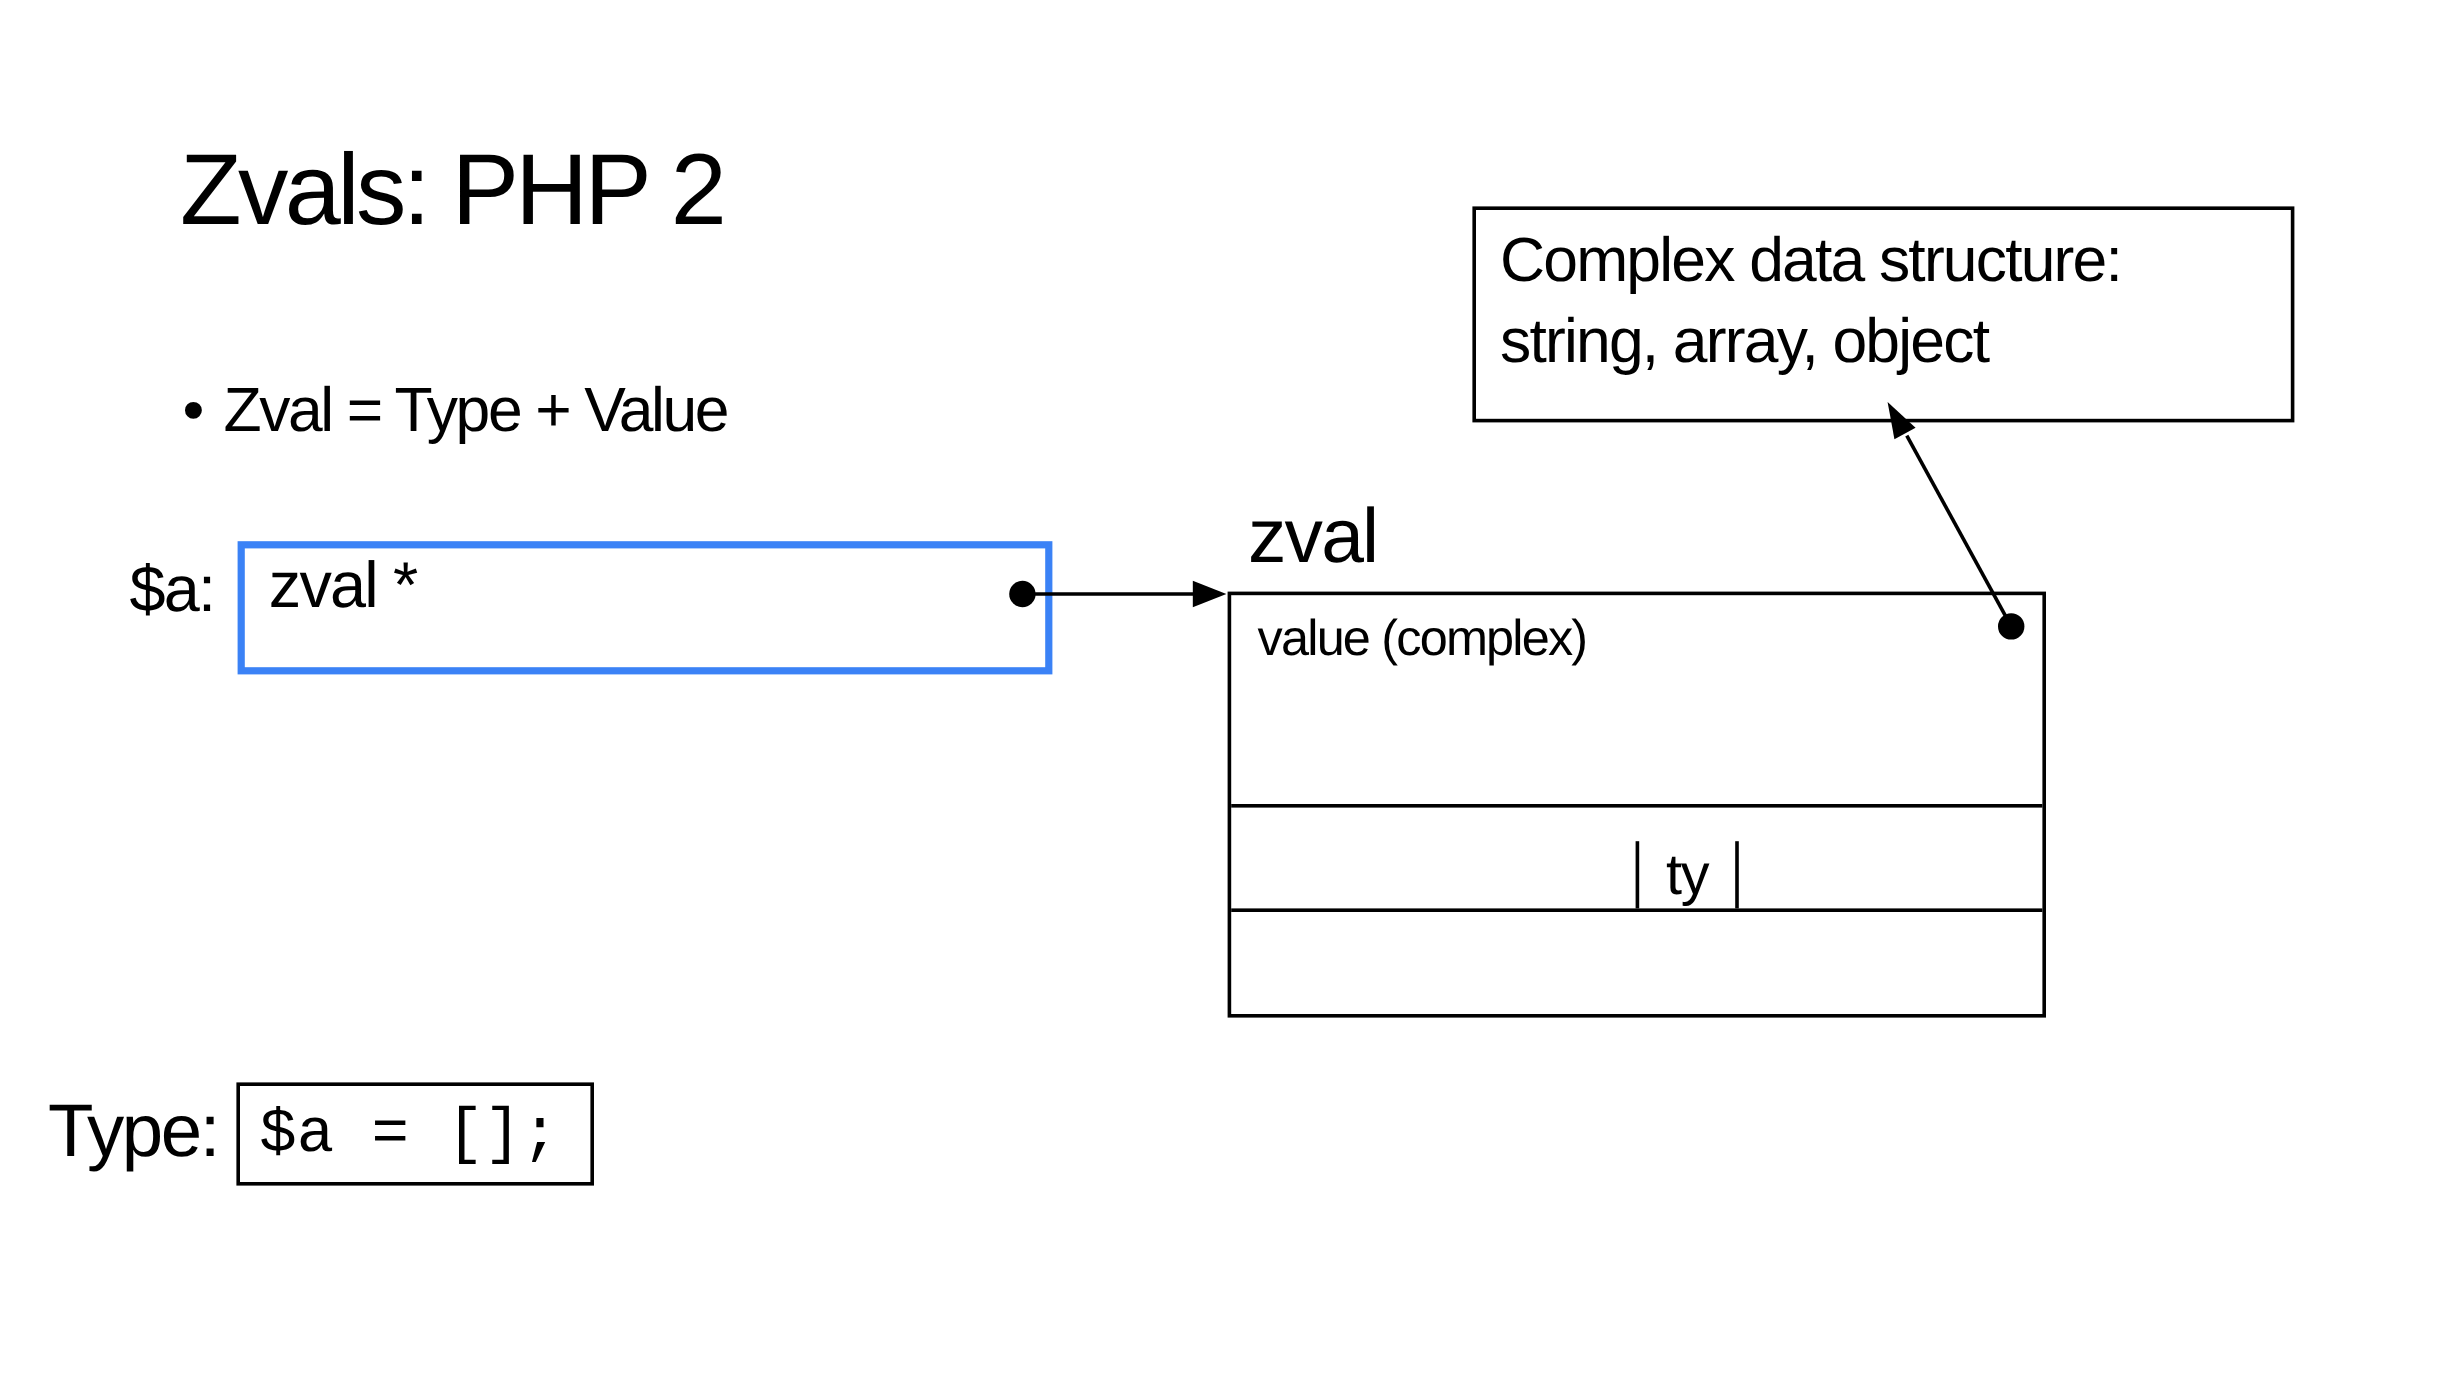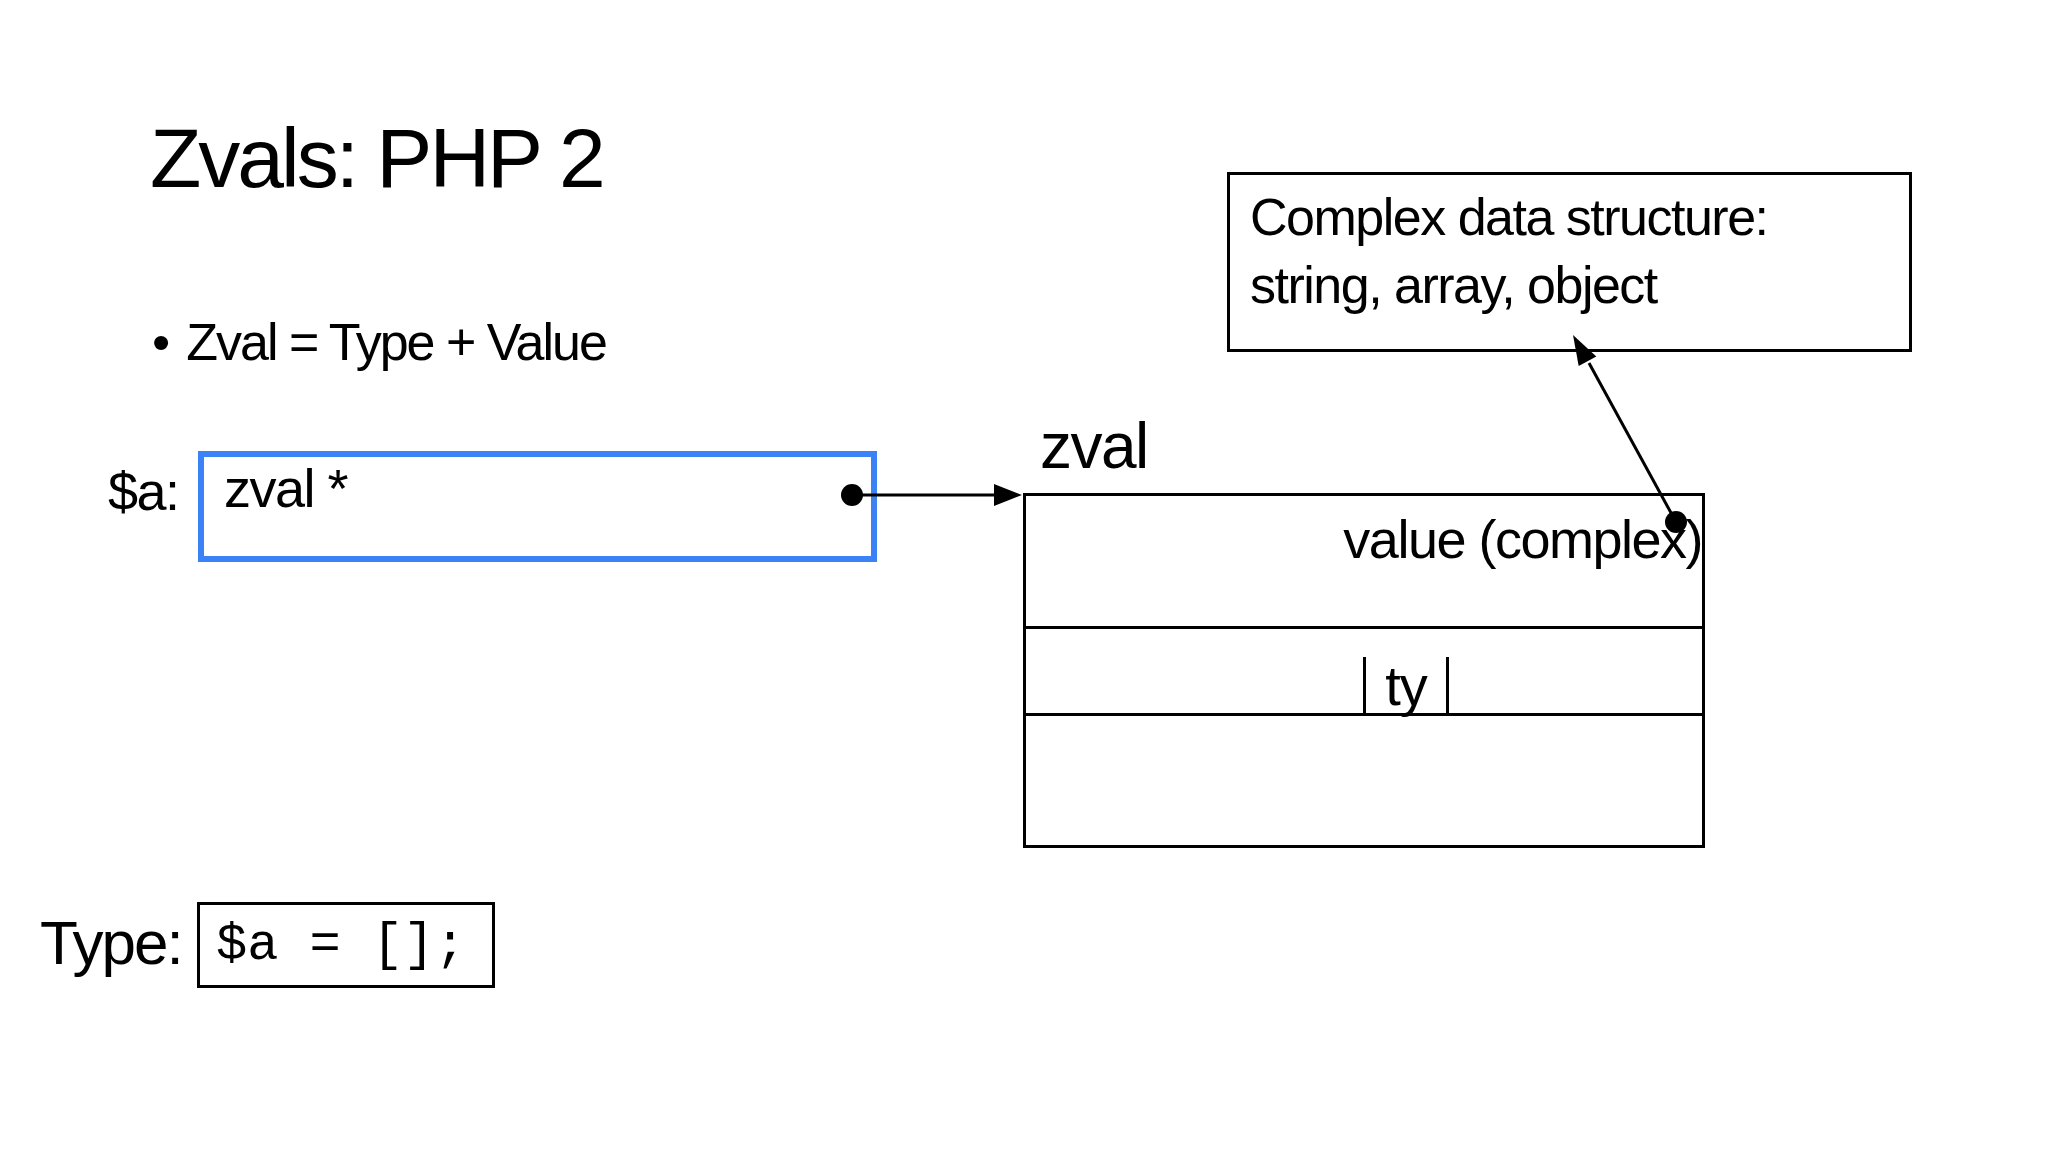--- a/index.html
+++ b/index.html
@@ -53,42 +53,41 @@
 
   .struct {
     left: 1023px; top: 493px;
     width: 682px; height: 355px;
     border: 3px solid #000;
     box-sizing: border-box;
     display: flex; flex-direction: column;
     background: #ffffff;
   }
   .struct-row-value {
-    height: 130px;
+    height: 174px;
     box-sizing: border-box;
     padding: 12px 0 0 22px;
-    font-size: 54px; letter-spacing: -1.5px;
+    font-size: 42px; letter-spacing: -1.5px;
     white-space: nowrap;
-    text-align: right;
   }
   .struct-row-mid {
     height: 90px;
     box-sizing: border-box;
     border-top: 3px solid #000;
     border-bottom: 3px solid #000;
     display: flex;
   }
   .cell-left { width: 337px; }
   .cell-ty {
     width: 86px;
     box-sizing: border-box;
     border-left: 3px solid #000;
     border-right: 3px solid #000;
     display: flex; align-items: center; justify-content: center;
-    font-size: 56px; letter-spacing: -1px; margin-top: 28px;
+    font-size: 48px; letter-spacing: -1px; margin-top: 28px;
   }
   .cell-right { flex: 1; }
   .struct-row-bottom { flex: 1; }
 
   .callout {
     left: 1227px; top: 172px;
     width: 685px; height: 180px;
     border: 3px solid #000;
     box-sizing: border-box;
     padding: 8px 0 0 20px;

